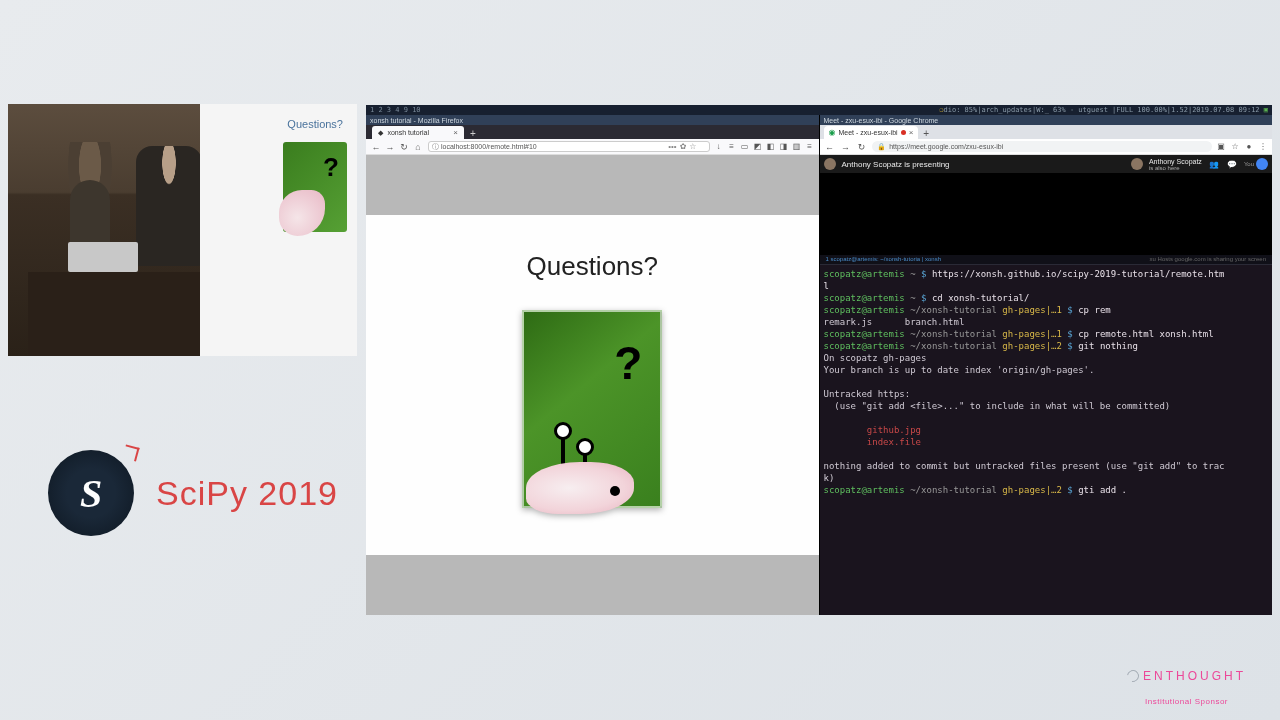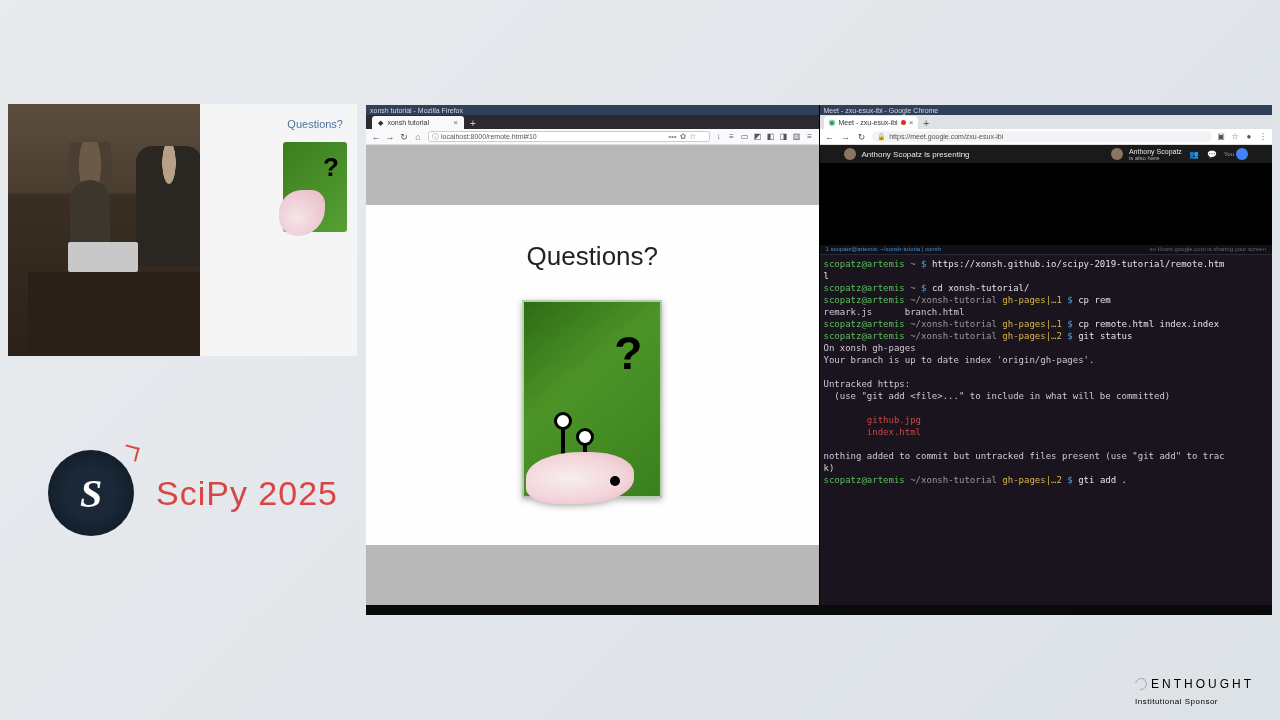--- a/index.html
+++ b/index.html
@@ -100,21 +100,21 @@
 .gc-tab .g{color:#1a9e4b;font-size:8px;}
 .gc-tab .rec{width:5px;height:5px;background:#d93025;border-radius:50%;}
 .gc-tab .x{margin-left:auto;font-size:8px;color:#666;}
 .gc-newtab{color:#555;font-size:10px;padding:0 5px;}
 .gc-toolbar{height:16px;background:#fff;border-bottom:1px solid #ddd;display:flex;align-items:center;padding:0 4px;gap:4px;}
 .gc-url{flex:1;height:11px;background:#f1f3f4;border-radius:6px;font-size:7px;padding:0 6px;display:flex;align-items:center;gap:3px;color:#555;}
 .gc-lock{font-size:7px;color:#666;}
 .gc-right{display:flex;gap:4px;}
 .gc-icon{width:10px;height:10px;font-size:8px;color:#555;display:flex;align-items:center;justify-content:center;}
 
-.meet-bar{height:18px;background:#1a1a1a;display:flex;align-items:center;padding:0 24px;gap:6px;color:#e8e8e8;font-size:8px;}
+.meet-bar{height:18px;background:#1a1a1a;display:flex;align-items:center;padding:0 4px;gap:6px;color:#e8e8e8;font-size:8px;}
 .meet-avatar{width:12px;height:12px;border-radius:50%;background:#8a7562;}
 .meet-right{margin-left:auto;display:flex;align-items:center;gap:6px;}
 .meet-sub{font-size:6px;color:#aaa;line-height:1;}
 .meet-icn{width:12px;height:12px;display:flex;align-items:center;justify-content:center;}
 .meet-you{font-size:6px;color:#999;}
 
 .meet-video{height:82px;background:#000;}
 
 .term-tabs{height:10px;background:#101018;border-bottom:1px solid #2a2a36;display:flex;font-size:6px;color:#888;}
 .term-t{padding:1px 6px;}
@@ -123,24 +123,24 @@
 
 .term{flex:1;background:#1a141e;font-family:'DejaVu Sans Mono',monospace;font-size:9px;line-height:12px;color:#d0c0d0;padding:3px 4px;white-space:pre;overflow:hidden;}
 .term .u{color:#5fbf5f;} 
 .term .p{color:#999;}   
 .term .b{color:#d8b848;} 
 .term .d{color:#5aa8d8;} 
 .term .c{color:#e8e0e8;} 
 .term .o{color:#cfc9d3;} 
 .term .r{color:#c84848;} 
 
-.sponsor{position:absolute;right:26px;bottom:14px;text-align:left;color:#000000;}
+.sponsor{position:absolute;right:34px;bottom:14px;text-align:center;color:#ec4899;}
 .sponsor-logo{font-size:12px;letter-spacing:3px;font-weight:300;display:flex;align-items:center;justify-content:flex-end;gap:4px;}
 .sponsor-ring{width:12px;height:12px;border:1.5px solid #a8b0b8;border-radius:50%;border-left-color:transparent;transform:rotate(-35deg);}
-.sponsor-sub{font-size:8px;letter-spacing:.5px;margin-top:6px;}
+.sponsor-sub{font-size:8px;letter-spacing:.5px;margin-top:14px;}
 </style>
 </head>
 <body>
 
 <div class="video-feed">
   <div class="vf-room">
     <div class="vf-person-1"></div>
     <div class="vf-person-2"></div>
     <div class="vf-podium"></div>
     <div class="vf-laptop"></div>
@@ -149,24 +149,28 @@
   <div class="vf-screen">
     <div class="vf-screen-title">Questions?</div>
     <div class="vf-screen-img">
       <div class="vf-slug2"></div>
     </div>
   </div>
 </div>
 
 <div class="logo-block">
   <div class="scipy-logo">S</div>
-  <div class="scipy-text">SciPy 2025</div>
+  <div class="scipy-text">SciPy 2019</div>
 </div>
 
 <div class="desktop">
+  <div class="i3bar">
+    <span>1 2 3 4 9 10</span>
+    <span class="i3-right"><span class="cy">❍</span><span>dio: 85%|arch_updates|W:_ 63% - utguest |FULL 100.00%|1.52|2019.07.08 09:12</span> <span class="gn">▣</span></span>
+  </div>
   <div class="windows">
 
     <div class="win">
       <div class="titlebar">xonsh tutorial - Mozilla Firefox</div>
       <div class="ff-tabs">
         <div class="ff-tab">
           <span>◆</span>
           <span>xonsh tutorial</span>
           <span class="x">×</span>
         </div>
@@ -263,30 +267,30 @@
 
       <div class="term-tabs">
         <div class="term-t l">1 scopatz@artemis: ~/xonsh-tutoria | xonsh</div>
         <div class="term-t r">xu Hosts google.com is sharing your screen</div>
       </div>
       <div class="term"><span class="u">scopatz@artemis</span> <span class="p">~</span> <span class="d">$</span> <span class="c">https://xonsh.github.io/scipy-2019-tutorial/remote.htm</span>
 <span class="c">l</span>
 <span class="u">scopatz@artemis</span> <span class="p">~</span> <span class="d">$</span> <span class="c">cd xonsh-tutorial/</span>
 <span class="u">scopatz@artemis</span> <span class="p">~/xonsh-tutorial</span> <span class="b">gh-pages|…1</span> <span class="d">$</span> <span class="c">cp rem</span>
 <span class="o">remark.js      branch.html</span>
-<span class="u">scopatz@artemis</span> <span class="p">~/xonsh-tutorial</span> <span class="b">gh-pages|…1</span> <span class="d">$</span> <span class="c">cp remote.html index.index</span>
-<span class="u">scopatz@artemis</span> <span class="p">~/xonsh-tutorial</span> <span class="b">gh-pages|…2</span> <span class="d">$</span> <span class="c">git status</span>
-<span class="o">On xonsh gh-pages</span>
+<span class="u">scopatz@artemis</span> <span class="p">~/xonsh-tutorial</span> <span class="b">gh-pages|…1</span> <span class="d">$</span> <span class="c">cp remote.html xonsh.html</span>
+<span class="u">scopatz@artemis</span> <span class="p">~/xonsh-tutorial</span> <span class="b">gh-pages|…2</span> <span class="d">$</span> <span class="c">git nothing</span>
+<span class="o">On scopatz gh-pages</span>
 <span class="o">Your branch is up to date index 'origin/gh-pages'.</span>
 
 <span class="o">Untracked https:</span>
 <span class="o">  (use "git add &lt;file&gt;..." to include in what will be committed)</span>
 
 <span class="r">        github.jpg</span>
-<span class="r">        index.html</span>
+<span class="r">        index.file</span>
 
 <span class="o">nothing added to commit but untracked files present (use "git add" to trac
 k)</span>
 <span class="u">scopatz@artemis</span> <span class="p">~/xonsh-tutorial</span> <span class="b">gh-pages|…2</span> <span class="d">$</span> <span class="c">gti add .</span></div>
     </div>
   </div>
 </div>
 
 <div class="sponsor">
   <div class="sponsor-logo">

